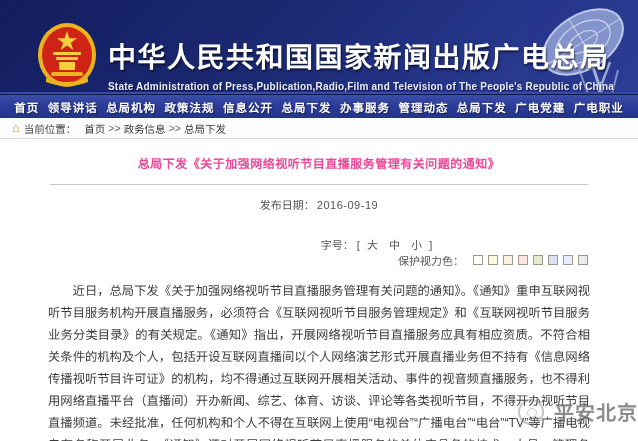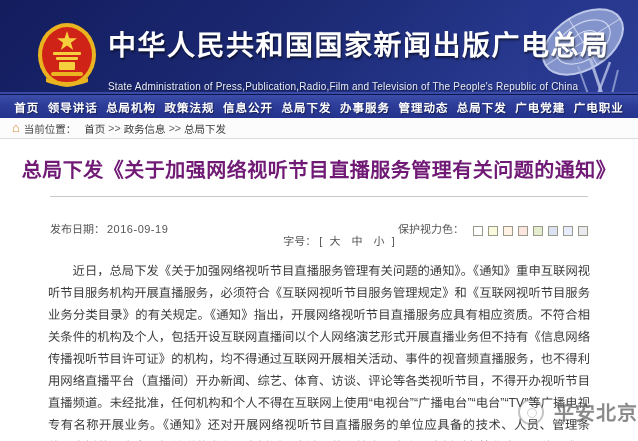--- a/index.html
+++ b/index.html
@@ -14,22 +14,22 @@
     display:flex; align-items:flex-end; overflow:hidden;
     border-bottom:2px solid #3a4ba6;
   }
   .emblem-wrap { margin:0 10px 0 36px; flex:0 0 auto; }
   .header-titles { flex:1 1 auto; position:relative; z-index:2; }
   .title-cn {
     color:#ffffff; font-size:28px; font-weight:bold; letter-spacing:1.5px;
     text-shadow:1px 2px 2px rgba(0,0,0,.55); white-space:nowrap;
   }
   .title-en {
-    color:#e8ecf8; font-size:10px; margin-top:18px; letter-spacing:.2px;
-    text-shadow:1px 1px 1px rgba(0,0,0,.5); white-space:nowrap;
+    color:#e8ecf8; font-size:10px; margin-top:6px; letter-spacing:.2px;
+    text-shadow:1px 1px 1px rgba(0,0,0,.5); white-space:nowrap;font-weight:bold;
   }
   .dish-wrap { position:absolute; right:0; top:0; width:110px; height:94px; z-index:1; }
 
   
   .main-nav {
     height:24px; background:linear-gradient(to bottom,#3c4ea9 0%, #2c3c98 45%, #24338d 100%);
     border-top:1px solid #0d1650;
     display:flex; align-items:center; justify-content:space-around; padding:0 10px;
   }
   .main-nav a {
@@ -44,33 +44,33 @@
     display:flex; align-items:center; padding:0 10px; font-size:10.5px; color:#4a4a4a;
   }
   .home-icon { color:#d08a2e; font-size:13px; margin:0 4px 1px 2px; line-height:1; }
   .breadcrumb .crumb-label { margin-right:8px;text-align:center; }
   .breadcrumb a { color:#3a3a3a; text-decoration:none; cursor:pointer; }
   .breadcrumb .sep { margin:0 3px; color:#666; }
 
   
   .content { position:relative; background:#fff; height:calc(441px - 94px - 24px - 21px - 2px); }
   .article-title {
-    text-align:center; font-size:20px; font-weight:bold; color:#701a75;
+    text-align:center; font-size:12px; font-weight:bold; color:#ec4899;
     padding-top:15px; letter-spacing:.5px;
   }
   .title-divider { border:none; border-top:1px solid #c8c8c8; margin:13px 50px 0 50px; }
   .meta-row {
     display:flex; align-items:center; margin:11px 50px 0 50px;
-    font-size:11px; color:#555;
+    font-size:11px; color:#555;flex-direction:column;
   }
   .meta-date { flex:0 0 auto; }
   .meta-date .val { margin-left:2px; letter-spacing:.5px; }
   .meta-fontsize { flex:0 0 auto; margin-left:115px;margin-top:24px; }
   .meta-fontsize .opt { cursor:pointer; margin:0 4px; color:#555; }
-  .meta-eyecare { flex:0 0 auto; margin-left:auto; display:flex; align-items:flex-end; }
+  .meta-eyecare { flex:0 0 auto; margin-left:auto; display:flex; align-items:center; }
   .swatches { display:flex; align-items:center; margin-left:4px; }
   .swatch {
     width:10px; height:10px; border:1px solid #9a9a8a; margin-left:5px;
     display:inline-block; cursor:pointer;
   }
 
   .article-body {
     margin:12px 48px 0 48px;
     font-size:12.3px; line-height:22px; color:#3c3c3c;
     text-align:justify; text-indent:2em;

